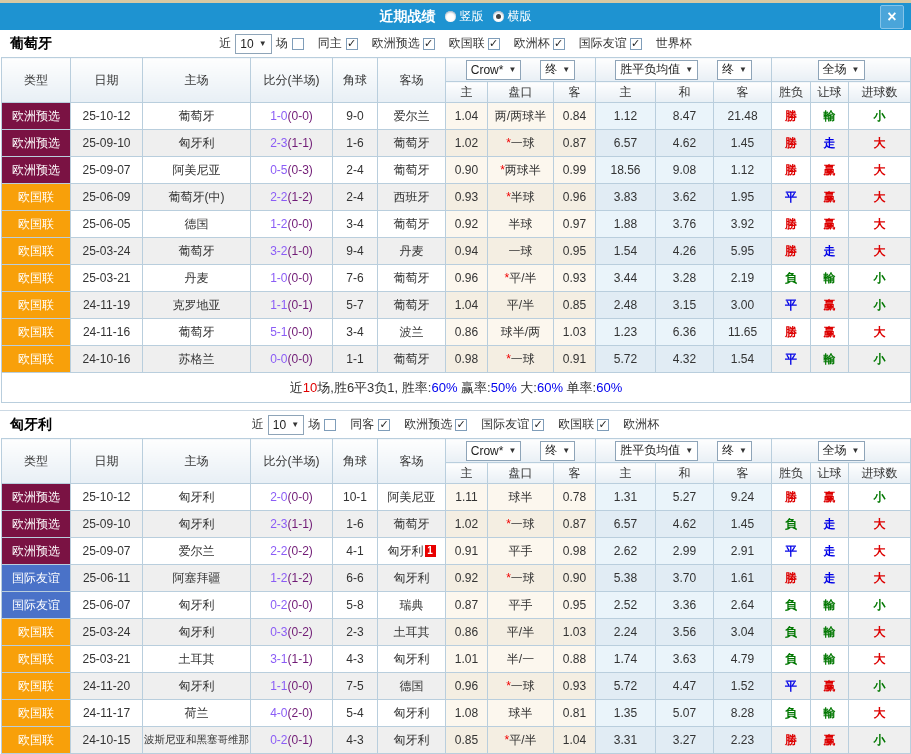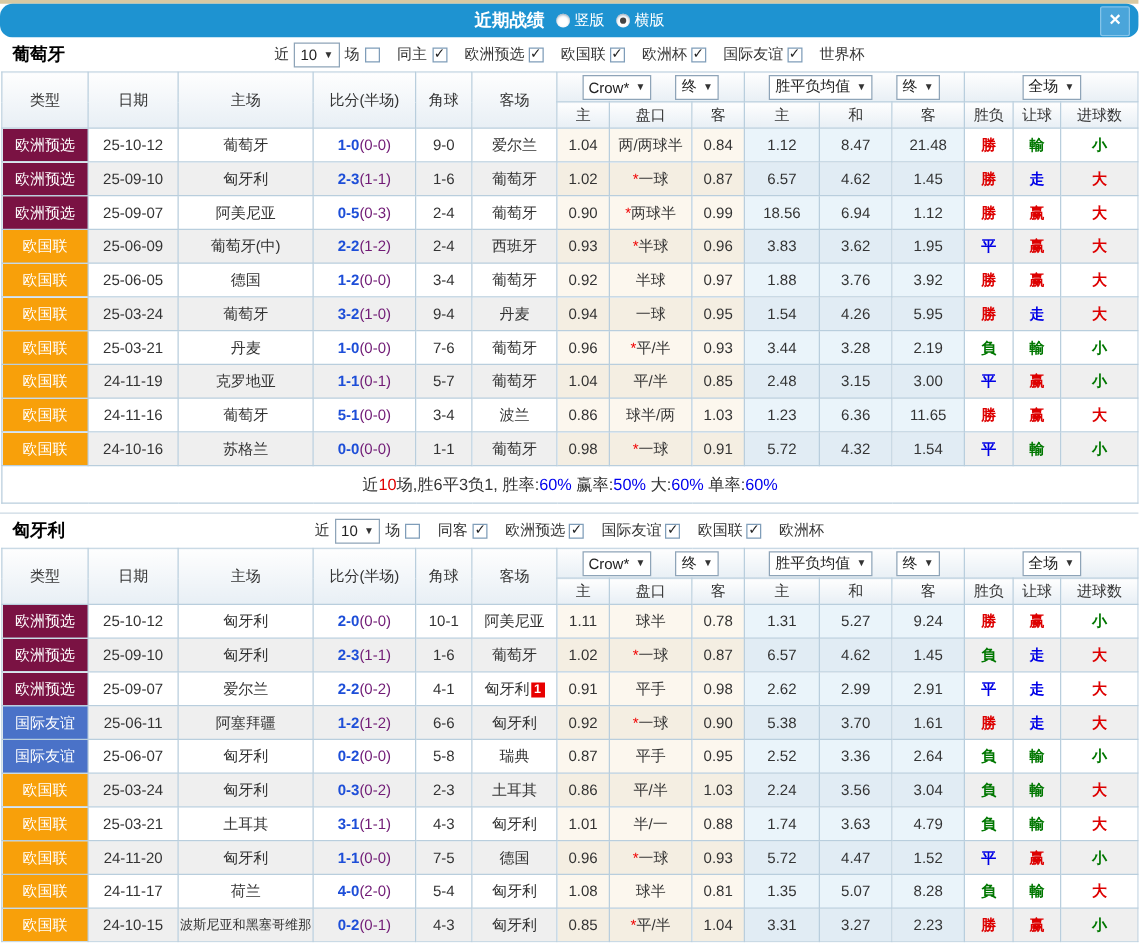--- a/index.html
+++ b/index.html
@@ -1,19 +1,19 @@
 <!DOCTYPE html>
 <html><head>
 <meta charset="utf-8">
 <style>
   html,body{margin:0;padding:0;background:#fff;}
   body{font-family:"Liberation Sans","DejaVu Sans",sans-serif;}
   .wrap{width:911px;height:754px;overflow:hidden;background:#fff;position:relative;}
   .topstrip{height:3px;background:#D8C9A3;}
-  .titlebar{height:27px;background:#1E93D1;position:relative;display:flex;align-items:center;justify-content:center;gap:9px;color:#fff;border-radius:10px;}
+  .titlebar{height:27px;background:#1E93D1;position:relative;display:flex;align-items:center;justify-content:center;gap:9px;color:#fff;}
   .title{font-weight:bold;font-size:14px;}
   .radio{display:inline-flex;align-items:center;gap:4px;font-size:12px;cursor:pointer;}
   .rdot{width:11px;height:11px;border-radius:50%;background:#fff;display:inline-block;position:relative;box-shadow:inset 0 1px 2px #9ab;}
   .radio.sel .rdot::after{content:"";position:absolute;left:3px;top:3px;width:5px;height:5px;border-radius:50%;background:#444;}
   .closebtn{position:absolute;right:7px;top:2px;width:22px;height:22px;background:#4AA5DA;border:1px solid #85C4E9;color:#fff;font-size:16px;font-weight:bold;display:flex;align-items:center;justify-content:center;cursor:pointer;border-radius:2px;line-height:1;}
   .sec-head{height:27px;position:relative;display:flex;align-items:center;justify-content:center;font-size:12px;color:#333;background:#fff;}
   .sec-head.bt{border-top:1px solid #CCD9E4;margin-top:7px;}
   .team{position:absolute;left:10px;font-weight:bold;font-size:14px;color:#000;}
   .filters{display:flex;align-items:center;gap:4px;}
   .selbox{display:inline-flex;align-items:center;justify-content:space-between;border:1px solid #8EA4B8;background:#fff;padding:1px 4px;font-size:12px;gap:5px;height:16px;cursor:pointer;color:#222;white-space:nowrap;}
@@ -30,21 +30,21 @@
   .gc{overflow:visible;}
   .gcin{display:flex;align-items:center;justify-content:center;gap:19px;}
   tbody td{height:26px;background:#fff;}
   .alt td{background:#EFEFEF;}
   td.crow{background:#FCF7EE;}
   .alt td.crow{background:#F4EEE2;}
   td.avg{background:#EAF4FA;}
   .alt td.avg{background:#E1ECF4;}
   td.comp{color:#fff;}
   .tm{cursor:pointer;}
-  .sc{color:#1d4ed8;font-weight:bold;}
+  .sc{color:#8b5cf6;}
   .half{color:#701a75;}
   .star{color:#F00000;}
   td.res{font-weight:bold;}
   .rc{display:inline-block;background:#E80000;color:#fff;font-size:10px;font-weight:bold;line-height:12px;width:11px;margin-left:1px;vertical-align:1px;}
   .sumrow{height:29px;background:#fff;font-size:13px;}
   .c-k{color:#333;}
   .c-r{color:#E00000;}
   .c-b{color:#0000EE;}
 </style>
 </head>
@@ -216,21 +216,21 @@
     <td class="comp" style="background: rgb(122, 18, 67);">欧洲预选</td>
     <td>25-09-07</td>
     <td class="tm">阿美尼亚</td>
     <td><span class="sc">0-5</span><span class="half">(0-3)</span></td>
     <td>2-4</td>
     <td class="tm g">葡萄牙</td>
     <td class="crow">0.90</td>
     <td class="crow"><span class="star">*</span>两球半</td>
     <td class="crow">0.99</td>
     <td class="avg">18.56</td>
-    <td class="avg">6.94</td>
+    <td class="avg">9.08</td>
     <td class="avg">1.12</td>
     <td class="res" style="color: rgb(221, 0, 0);">勝</td>
     <td class="res" style="color: rgb(221, 0, 0);">赢</td>
     <td class="res" style="color: rgb(221, 0, 0);">大</td>
   </tr>
           <tr class="alt">
     <td class="comp" style="background: rgb(248, 160, 10);">欧国联</td>
     <td>25-06-09</td>
     <td class="tm g">葡萄牙(中)</td>
     <td><span class="sc">2-2</span><span class="half">(1-2)</span></td>

